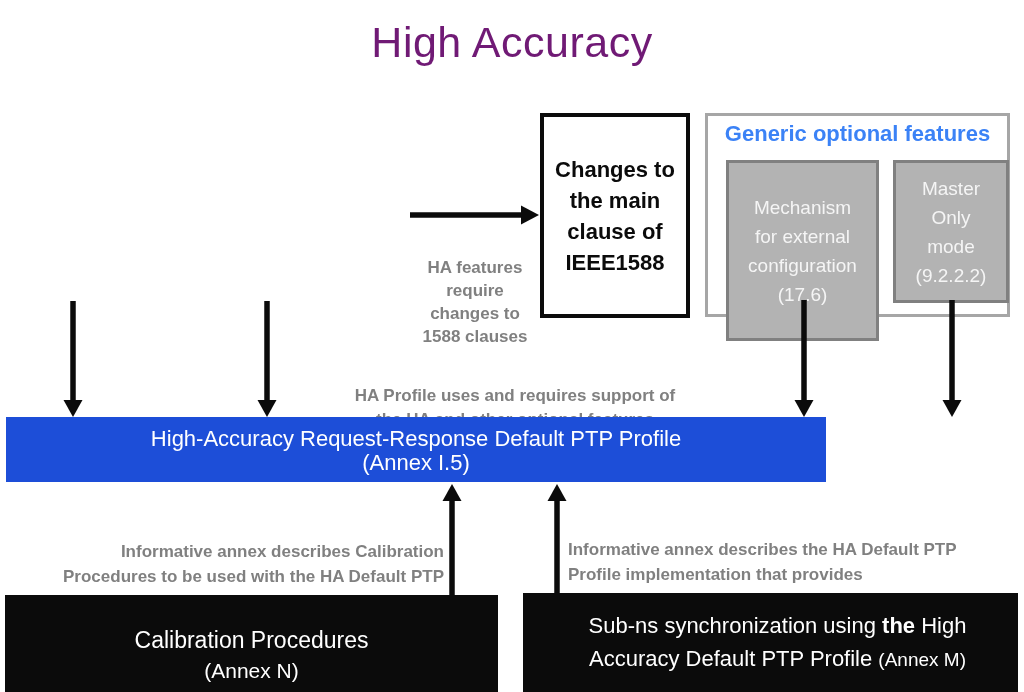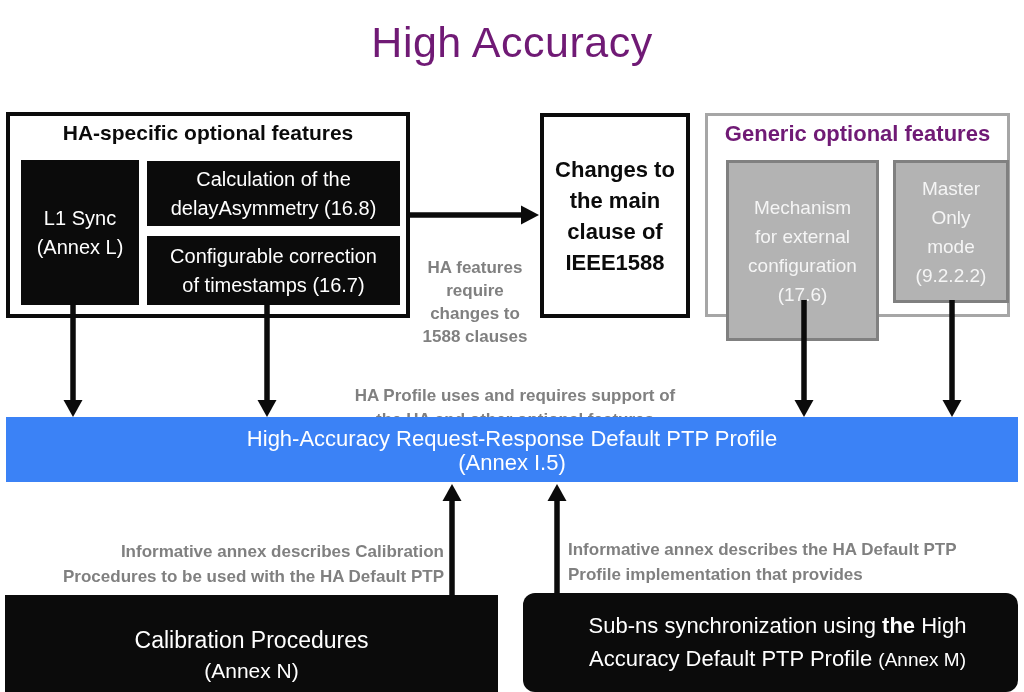--- a/index.html
+++ b/index.html
@@ -71,21 +71,21 @@
   .generic-box {
     left: 705px; top: 113px; width: 305px; height: 204px;
     background: #ffffff;
     border: 3px solid #a6a6a6;
   }
   .generic-box-title {
     margin-top: 5px;
     text-align: center;
     font-weight: 700;
     font-size: 22px;
-    color: #701a75;
+    color: #3b82f6;
   }
   .gray-chip {
     background: #b3b3b3;
     border: 3px solid #808080;
     color: #f5f5f5;
     display: flex;
     align-items: center;
     justify-content: center;
     text-align: center;
     font-size: 19px;
@@ -116,22 +116,22 @@
     line-height: 25px;
   }
   .subns-note {
     left: 568px; top: 505px; width: 430px;
     text-align: left;
     line-height: 25px;
   }
 
   
   .profile-bar {
-    left: 6px; top: 417px; width: 1012px; height: 65px;
-    background: #3b82f6;
+    left: 6px; top: 417px; width: 820px; height: 65px;
+    background: #1d4ed8;
     color: #ffffff;
     display: flex;
     flex-direction: column;
     align-items: center;
     justify-content: center;
     text-align: center;
   }
   .profile-bar-line1 { font-size: 22px; line-height: 27px; }
   .profile-bar-line2 { font-size: 22px; line-height: 22px; }
 
@@ -147,50 +147,40 @@
   .calibration-box .line2 { font-size: 21px; line-height: 30px; }
 
   .subns-box {
     left: 523px; top: 593px; width: 495px; height: 99px;
     background: #0b0b0b;
     color: #ffffff;
     text-align: center;
     padding: 16px 12px 0 26px;
     font-size: 22px;
     line-height: 33px;
-    border-radius: 12px;
   }
   .subns-box .annex-small { font-size: 19px; }
   .subns-box b { font-weight: 700; }
 
   .arrow-layer {
     position: absolute;
     left: 0; top: 0;
     width: 1024px; height: 692px;
     pointer-events: none;
   }
   .arrow-layer line { stroke: #0b0b0b; stroke-width: 5.5; }
   .arrow-layer polygon { fill: #0b0b0b; }
 </style>
 </head>
 <body>
 
 <div class="canvas">
 
   <div class="abs main-title">High Accuracy</div>
 
-  <div class="abs ha-box">
-    <div class="ha-box-title">HA-specific optional features</div>
-    <div class="abs black-chip chip-l1 pre">L1 Sync
-(Annex L)</div>
-    <div class="abs black-chip chip-calc pre">Calculation of the
-delayAsymmetry (16.8)</div>
-    <div class="abs black-chip chip-conf pre">Configurable correction
-of timestamps (16.7)</div>
-  </div>
 
   <div class="abs changes-box pre">Changes to
 the main
 clause of
 IEEE1588</div>
 
   <div class="abs generic-box">
     <div class="generic-box-title">Generic optional features</div>
     <div class="abs gray-chip chip-mech pre">Mechanism
 for external

